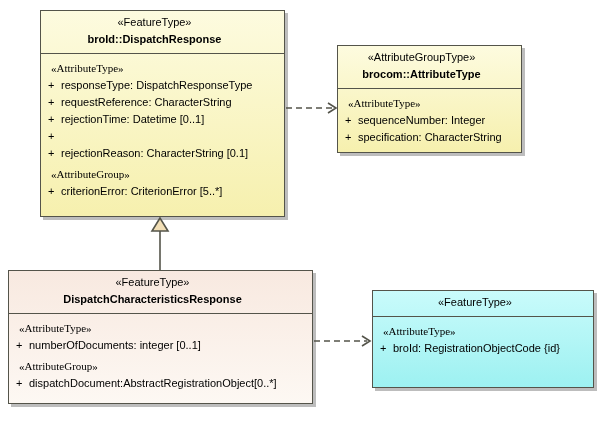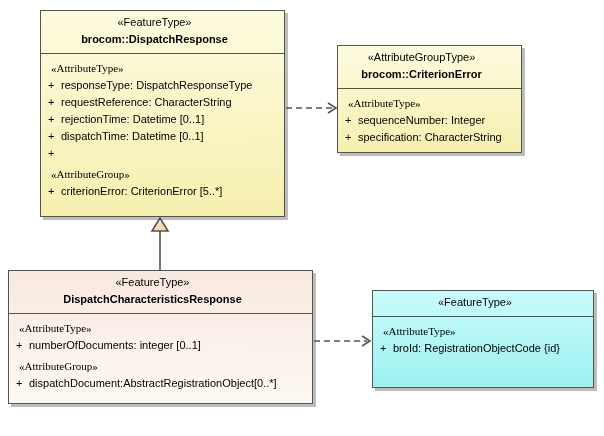--- a/index.html
+++ b/index.html
@@ -30,55 +30,55 @@
   svg.connectors { position:absolute; left:0; top:0; pointer-events:none; }
 </style>
 </head>
 <body>
 
 <div class="canvas">
 
   <div class="uml-class bg-yellow" style="left:40px; top:10px; width:245px; height:207px;">
     <div class="title">
       <div class="stereotype">«FeatureType»</div>
-      <div class="class-name">brocom::DispatchResponse</div>
+      <div class="class-name">broId::DispatchResponse</div>
     </div>
     <div class="attrs">
       <div class="attr-header">«AttributeType»</div>
       <div class="attr-row">
         <span class="attr-vis">+</span>
         <span class="attr-text">responseType: DispatchResponseType</span>
       </div>
       <div class="attr-row">
         <span class="attr-vis">+</span>
         <span class="attr-text">requestReference: CharacterString</span>
       </div>
       <div class="attr-row">
         <span class="attr-vis">+</span>
         <span class="attr-text">rejectionTime: Datetime [0..1]</span>
       </div>
       <div class="attr-row">
         <span class="attr-vis">+</span>
-        <span class="attr-text">dispatchTime: Datetime [0..1]</span>
       </div>
       <div class="attr-row">
         <span class="attr-vis">+</span>
+        <span class="attr-text">rejectionReason: CharacterString [0.1]</span>
       </div>
       <div class="attr-header">«AttributeGroup»</div>
       <div class="attr-row">
         <span class="attr-vis">+</span>
         <span class="attr-text">criterionError: CriterionError [5..*]</span>
       </div>
     </div>
   </div>
 
   <div class="uml-class bg-yellow" style="left:337px; top:45px; width:185px; height:108px;">
     <div class="title">
       <div class="stereotype">«AttributeGroupType»</div>
-      <div class="class-name">brocom::CriterionError</div>
+      <div class="class-name">brocom::AttributeType</div>
     </div>
     <div class="attrs">
       <div class="attr-header">«AttributeType»</div>
       <div class="attr-row">
         <span class="attr-vis">+</span>
         <span class="attr-text">sequenceNumber: Integer</span>
       </div>
       <div class="attr-row">
         <span class="attr-vis">+</span>
         <span class="attr-text">specification: CharacterString</span>

